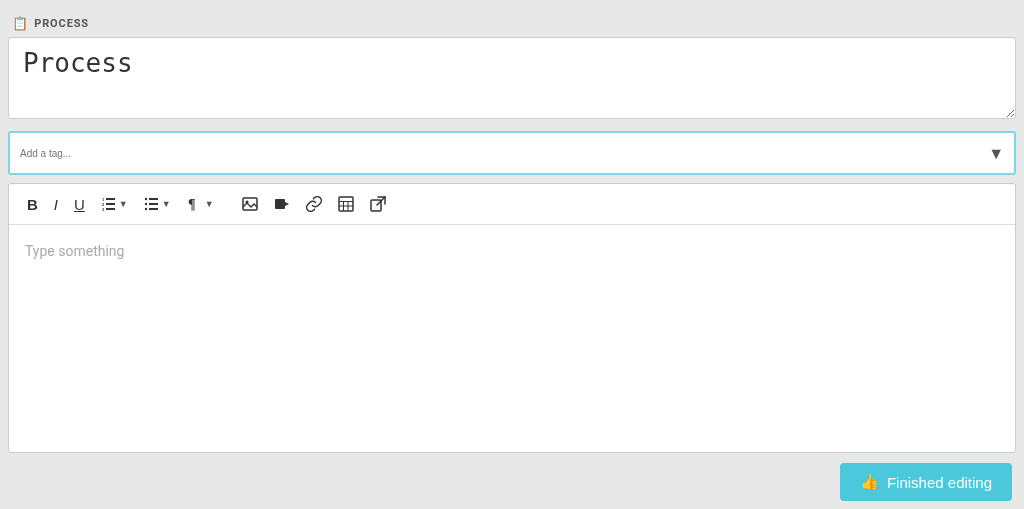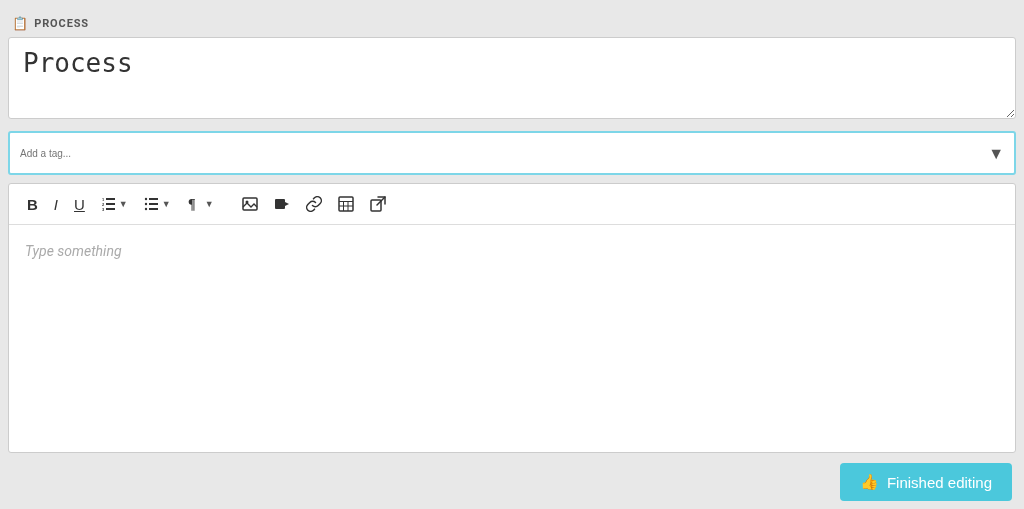--- a/index.html
+++ b/index.html
@@ -113,21 +113,20 @@
     }
     .toolbar-btn svg {
       width: 16px;
       height: 16px;
       fill: #333;
       stroke: none;
     }
     .editor-body {
       padding: 16px;
       min-height: 220px;
-      font-style: italic;
     }
     .editor-placeholder {
       color: #aaa;
       font-size: 14px;
     }
     .bottom-bar {
       display: flex;
       justify-content: flex-end;
       padding: 10px 4px 0 0;
     }

